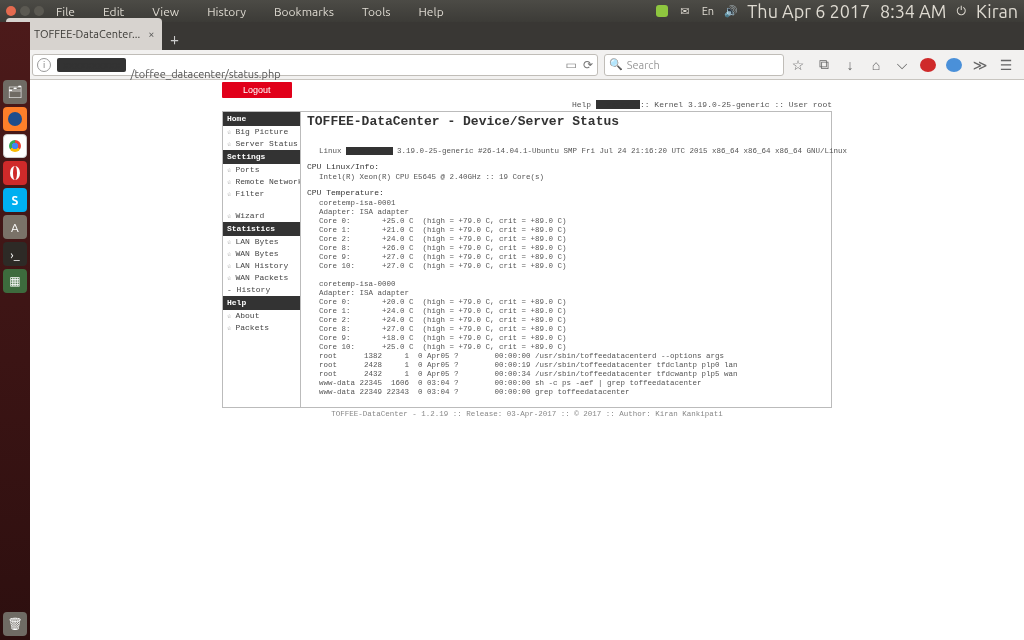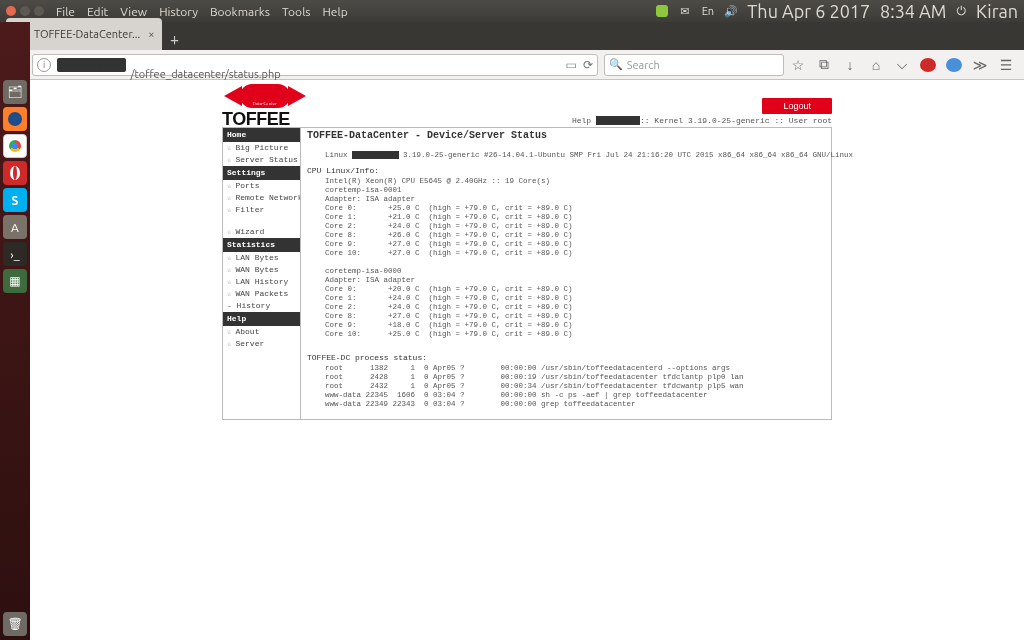--- a/index.html
+++ b/index.html
@@ -3,21 +3,21 @@
 <meta charset="utf-8">
 <style>
   * { margin: 0; padding: 0; box-sizing: border-box; }
   body { font-family: Ubuntu, "Liberation Sans", Arial, sans-serif; font-size: 12px; background: #fff; width: 1024px; height: 640px; overflow: hidden; position: relative; }
 
   
   .top-bar { height: 22px; background: linear-gradient(#4c4b46,#3c3b37); color: #dfdbd2; display: flex; align-items: center; padding: 0 6px; font-size: 12px; gap: 12px; }
   .window-ctrl { display:flex; gap:4px; align-items:center; }
   .wc { width:10px; height:10px; border-radius:50%; background:#5b5952; display:inline-block; }
   .wc.close { background:#e46a4f; }
-  .top-bar .menus { display:flex; gap:12px;align-items:flex-end; }
+  .top-bar .menus { display:flex; gap:28px;align-items:flex-end; }
   .top-bar .menus span { cursor:default; }
   .top-bar .spacer { flex:1; }
   .top-bar .tray { display:flex; gap:10px; align-items:center; }
   .tray-ico { width:13px; height:13px; display:inline-flex; align-items:center; justify-content:center; color:#dfdbd2; font-size:11px; }
   .tray .time, .tray .date, .tray .user { font-size:18px; }
   .tray .gear { font-size:12px; }
   .tray .green-dot { width:12px;height:12px;border-radius:3px;background:#8ec63f;display:inline-block;}
 
   
   .tab-bar { height: 28px; background: #393734; display:flex; align-items:flex-end; padding-left: 6px; }
@@ -67,23 +67,23 @@
   .host-line .mask{ background:#333;color:#333;padding:0 10px;}
 
   .layout { display:flex; border:1px solid #bbb; border-bottom:none; }
   .sidebar { width:78px; font-family:"Courier New",monospace; font-size:8px; line-height:12px; border-right:1px solid #bbb; background:#fff; }
   .sb-head { background:#333; color:#fff; padding:1px 4px; font-size:8px; font-weight:bold; }
   .sb-item { padding:0 4px; color:#444; white-space:nowrap; overflow:hidden; }
   .sb-item.star::before { content:"☆ "; font-size:7px; }
   .sb-item.bullet::before { content:"- "; }
 
   .content { flex:1; font-family:"Courier New",monospace; font-size:8px; color:#333; padding:2px 6px 10px; }
-  .content h2 { font-size:10px; font-weight:bold; color:#333; margin-bottom:10px; }
+  .content h2 { font-size:13px; font-weight:bold; color:#333; margin-bottom:18px; }
   .section-label { margin-top:6px; margin-bottom:2px; }
-  pre.block { font-family:"Courier New",monospace; font-size:7.5px; line-height:9px; white-space:pre; color:#555; margin-left:18px; }
+  pre.block { font-family:"Courier New",monospace; font-size:7.5px; line-height:9px; white-space:pre; color:#555; margin-left:12px; }
   .mask-inline { background:#333;color:#333;padding:0 12px; }
   .divider-bottom { border:1px solid #bbb; border-top:none; height:0; width:100%; }
   .footer-line { font-family:"Courier New",monospace; font-size:7.5px; color:#888; text-align:center; margin-top:2px; }
 
 </style>
 </head>
 <body>
 
 <div class="top-bar">
   <div class="window-ctrl">
@@ -164,28 +164,20 @@
   <div class="l-icon l-skype">S</div>
   <div class="l-icon l-sw">A</div>
   <div class="l-icon l-term">›_</div>
   <div class="l-icon l-mon">▦</div>
   <div class="l-icon l-files l-trash">🗑</div>
 </div>
 
 <div class="viewport">
   <div class="page-wrap">
     <div class="logo-area">
-      <div class="toffee-logo">
-        <div class="candy">
-          <div class="tri-l"></div>
-            <div class="body"></div>
-            <div class="tri-r"></div>
-        </div>
-        <div class="toffee-text">TOFFEE</div>
-      </div>
       <button class="logout-btn">Logout</button>
     </div>
     <div class="host-line">
       <span>Help </span><span class="mask">xxxxx</span><span>:: Kernel </span><span>3.19.0-25-generic</span><span> :: User </span><span>root</span>
     </div>
 
     <div class="layout">
       <div class="sidebar">
         <div class="sb-head">Home</div>
         <div class="sb-item star">Big Picture</div>
@@ -197,52 +189,53 @@
         <div style="height:10px"></div>
         <div class="sb-item star">Wizard</div>
         <div class="sb-head">Statistics</div>
         <div class="sb-item star">LAN Bytes</div>
         <div class="sb-item star">WAN Bytes</div>
         <div class="sb-item star">LAN History</div>
         <div class="sb-item star">WAN Packets</div>
         <div class="sb-item bullet">History</div>
         <div class="sb-head">Help</div>
         <div class="sb-item star">About</div>
-        <div class="sb-item star">Server</div>
+        <div class="sb-item star">Packets</div>
       </div>
 
       <div class="content">
         <h2>TOFFEE-DataCenter - Device/Server Status</h2>
 
         <pre class="block"><span>Linux </span><span class="mask-inline">xxxxx</span><span> 3.19.0-25-generic #26-14.04.1-Ubuntu SMP Fri Jul 24 21:16:20 UTC 2015 x86_64 x86_64 x86_64 GNU/Linux</span></pre>
 
         <div class="section-label">CPU Linux/Info:</div>
         <pre class="block">Intel(R) Xeon(R) CPU E5645 @ 2.40GHz :: 19 Core(s)</pre>
 
+        <div class="section-label">CPU Temperature:</div>
         <pre class="block">coretemp-isa-0001
 Adapter: ISA adapter
 Core 0:       +25.0 C  (high = +79.0 C, crit = +89.0 C)
 Core 1:       +21.0 C  (high = +79.0 C, crit = +89.0 C)
 Core 2:       +24.0 C  (high = +79.0 C, crit = +89.0 C)
 Core 8:       +26.0 C  (high = +79.0 C, crit = +89.0 C)
 Core 9:       +27.0 C  (high = +79.0 C, crit = +89.0 C)
 Core 10:      +27.0 C  (high = +79.0 C, crit = +89.0 C)
 
 coretemp-isa-0000
 Adapter: ISA adapter
 Core 0:       +20.0 C  (high = +79.0 C, crit = +89.0 C)
 Core 1:       +24.0 C  (high = +79.0 C, crit = +89.0 C)
 Core 2:       +24.0 C  (high = +79.0 C, crit = +89.0 C)
 Core 8:       +27.0 C  (high = +79.0 C, crit = +89.0 C)
 Core 9:       +18.0 C  (high = +79.0 C, crit = +89.0 C)
 Core 10:      +25.0 C  (high = +79.0 C, crit = +89.0 C)</pre>
 
-        <div class="section-label" style="margin-top:14px">TOFFEE-DC process status:</div>
         <pre class="block">root      1382     1  0 Apr05 ?        00:00:00 /usr/sbin/toffeedatacenterd --options args
 root      2428     1  0 Apr05 ?        00:00:19 /usr/sbin/toffeedatacenter tfdclantp plp0 lan
 root      2432     1  0 Apr05 ?        00:00:34 /usr/sbin/toffeedatacenter tfdcwantp plp5 wan
 www-data 22345  1606  0 03:04 ?        00:00:00 sh -c ps -aef | grep toffeedatacenter
 www-data 22349 22343  0 03:04 ?        00:00:00 grep toffeedatacenter</pre>
       </div>
     </div>
     <div class="divider-bottom"></div>
+    <div class="footer-line">TOFFEE-DataCenter - 1.2.19 :: Release: 03-Apr-2017 :: © 2017 :: Author: Kiran Kankipati</div>
   </div>
 </div>
 
 </body></html>

